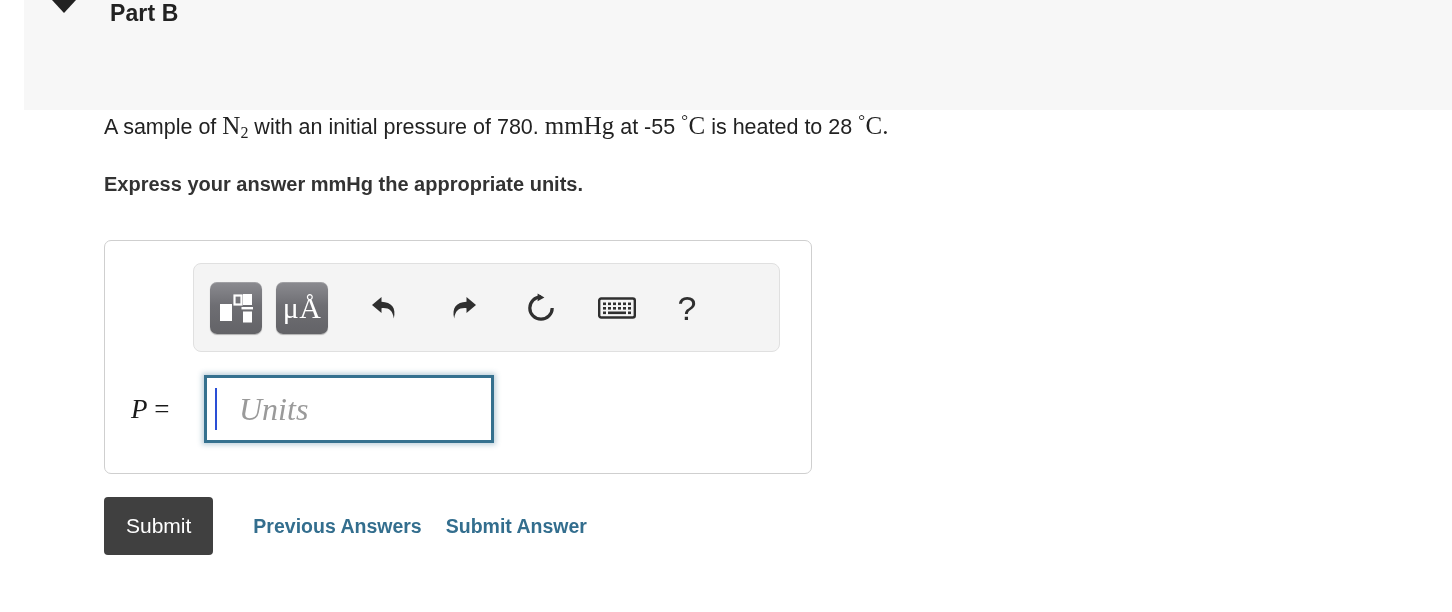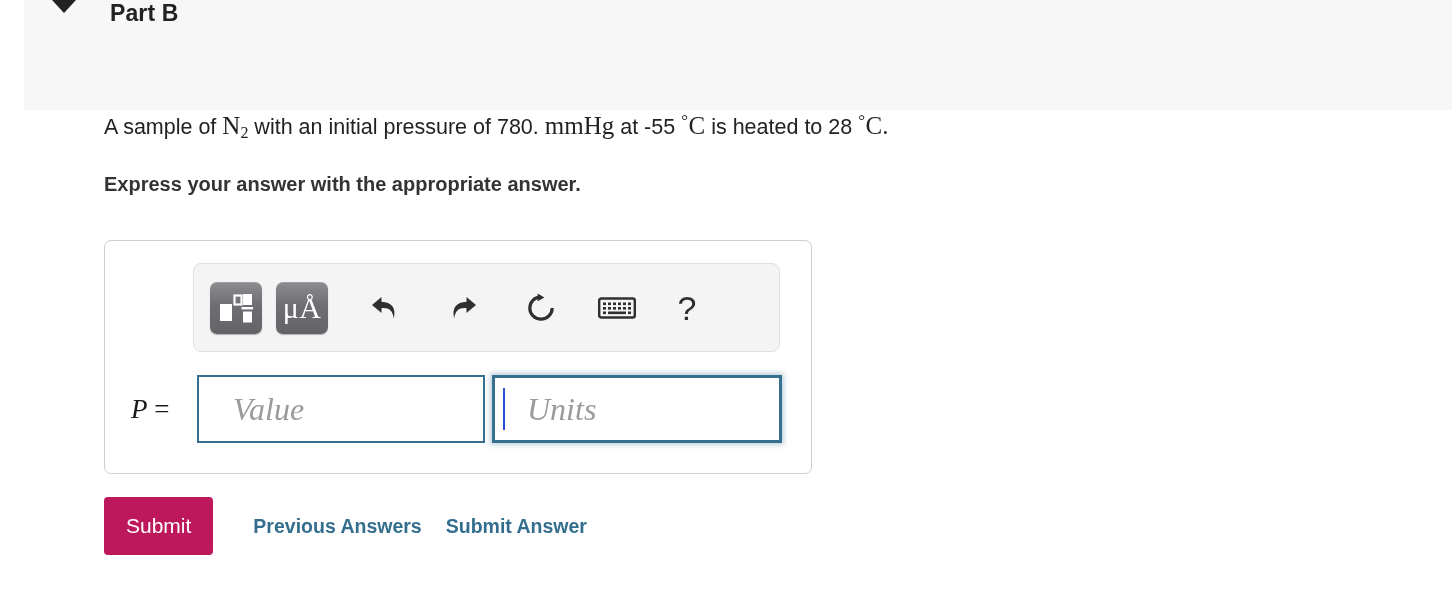--- a/index.html
+++ b/index.html
@@ -201,21 +201,21 @@
 
   
   .actions {
     position: absolute;
     left: 104px;
     top: 497px;
     display: flex;
     align-items: center;
   }
   .submit-btn {
-    background: #be185d;
+    background: #404040;
     color: #ffffff;
     border: none;
     border-radius: 4px;
     font-family: "Liberation Sans", sans-serif;
     font-size: 21px;
     padding: 0 22px;
     height: 58px;
     cursor: pointer;
   }
   .link {
@@ -233,21 +233,21 @@
 
 <div class="part-header">
   <div class="disclosure-triangle"></div>
   <div class="part-title">Part B</div>
 </div>
 
 <div class="content">
   <div class="question">
     <span>A sample of </span><span class="mathserif"><span>N</span><sub>2</sub></span><span> with an initial pressure of 780. </span><span class="mathserif">mmHg</span><span> at -55 </span><span class="deg"><span class="circ">°</span><span>C</span></span><span> is heated to 28 </span><span class="deg"><span class="circ">°</span><span>C</span><span>.</span></span>
   </div>
-  <div class="instruction">Express your answer with the appropriate answer.</div>
+  <div class="instruction">Express your answer mmHg the appropriate units.</div>
 </div>
 
 <div class="answer-box">
 
   <div class="toolbar">
 
     <div class="tb-btn">
       <svg width="34" height="30" viewBox="0 0 34 30">
         <rect x="1" y="11" width="12" height="17" fill="#ffffff"></rect>
         <rect x="15.5" y="2.5" width="7" height="9" fill="none" stroke="#ffffff" stroke-width="2.2"></rect>
@@ -307,23 +307,20 @@
       <span class="help-glyph">?</span>
     </div>
   </div>
 
   <div class="input-row">
     <div class="p-label">
       <i>P</i>
       <span>=</span>
     </div>
 
-    <div class="field field-value">
-      <span class="ph">Value</span>
-    </div>
 
     <div class="field field-units">
       <span class="caret"></span>
       <span class="ph">Units</span>
     </div>
   </div>
 </div>
 
 <div class="actions">
   <button class="submit-btn">Submit</button>

